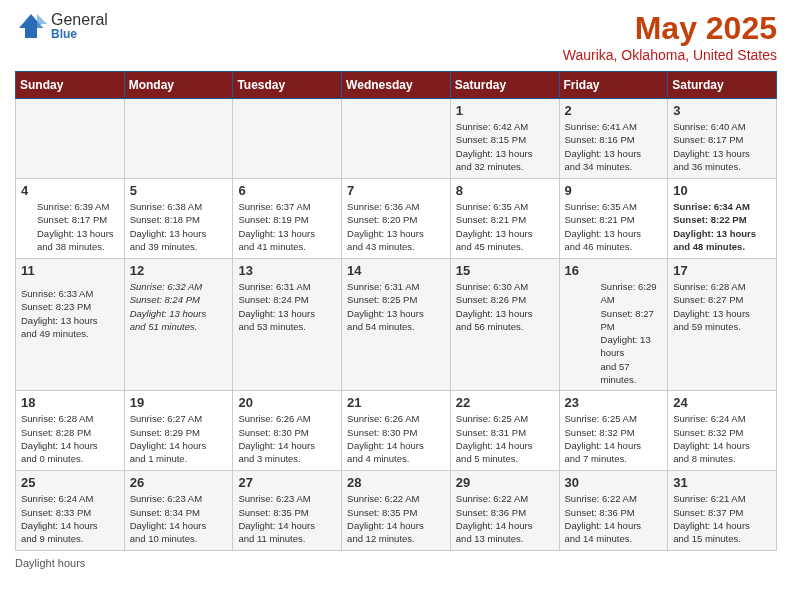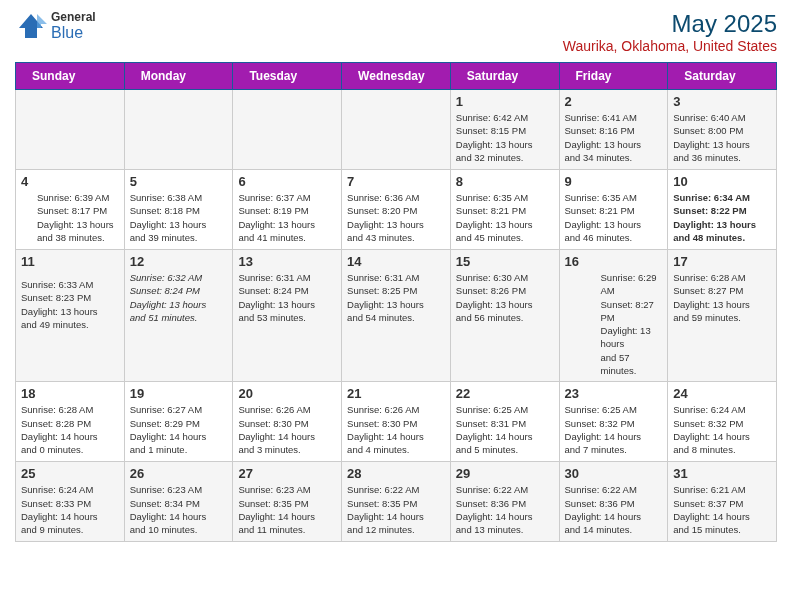--- a/index.html
+++ b/index.html
@@ -22,57 +22,57 @@
     .logo {
       display: flex;
       align-items: center;
     }
     .logo-text {
       display: flex;
       flex-direction: column;
       line-height: 1.1;
     }
     .logo-general {
+      font-size: 16px;
+      font-weight: normal;
+      color: #333;
+    }
+    .logo-blue {
       font-size: 12px;
       font-weight: bold;
-      color: #333;
-    }
-    .logo-blue {
-      font-size: 16px;
-      font-weight: normal;
       color: #2a6db5;
     }
     .logo-icon {
       width: 32px;
       height: 32px;
       margin-right: 4px;
     }
     .title-area {
       text-align: right;
     }
     .month-title {
-      font-size: 24px;
-      font-weight: normal;
-      color: #0c4a6e;
+      font-size: 32px;
+      font-weight: bold;
+      color: #c2410c;
     }
     .location {
       font-size: 14px;
       color: #b91c1c;
     }
     table {
       width: 100%;
       border-collapse: collapse;
       table-layout: fixed;
     }
     thead tr th {
-      background-color: #a21caf;
+      background-color: #7f1d1d;
       color: #fff;
       font-size: 12px;
       font-weight: bold;
-      padding: 6px 16px;
+      padding: 6px 4px;
       text-align: left;
       border: 1px solid #1a5a9a;
     }
     tbody tr td {
       border: 1px solid #ccc;
       vertical-align: top;
       padding: 4px 5px;
       font-size: 10px;
       color: #333;
       height: 80px;
@@ -155,21 +155,21 @@
           <td>
             <span class="day-number">2</span>
             <div class="day-info" style="white-space: pre-line;">Sunrise: 6:41 AM
 Sunset: 8:16 PM
 Daylight: 13 hours
 and 34 minutes.</div>
           </td>
           <td>
             <span class="day-number">3</span>
             <div class="day-info" style="white-space: pre-line;">Sunrise: 6:40 AM
-Sunset: 8:00 PM
+Sunset: 8:17 PM
 Daylight: 13 hours
 and 36 minutes.</div>
           </td>
         </tr>
         <tr>
           <td>
             <span class="day-number">4</span>
             <div class="day-info" style="white-space: pre-line; margin-left: 16px;">Sunrise: 6:39 AM
 Sunset: 8:17 PM
 Daylight: 13 hours
@@ -367,13 +367,16 @@
             <span class="day-number">31</span>
             <div class="day-info" style="white-space: pre-line;">Sunrise: 6:21 AM
 Sunset: 8:37 PM
 Daylight: 14 hours
 and 15 minutes.</div>
           </td>
         </tr>
       </tbody>
   </table>
 
+  <div class="footer">
+    <span>Daylight hours</span>
+  </div>
 </div>
 
 </body></html>

